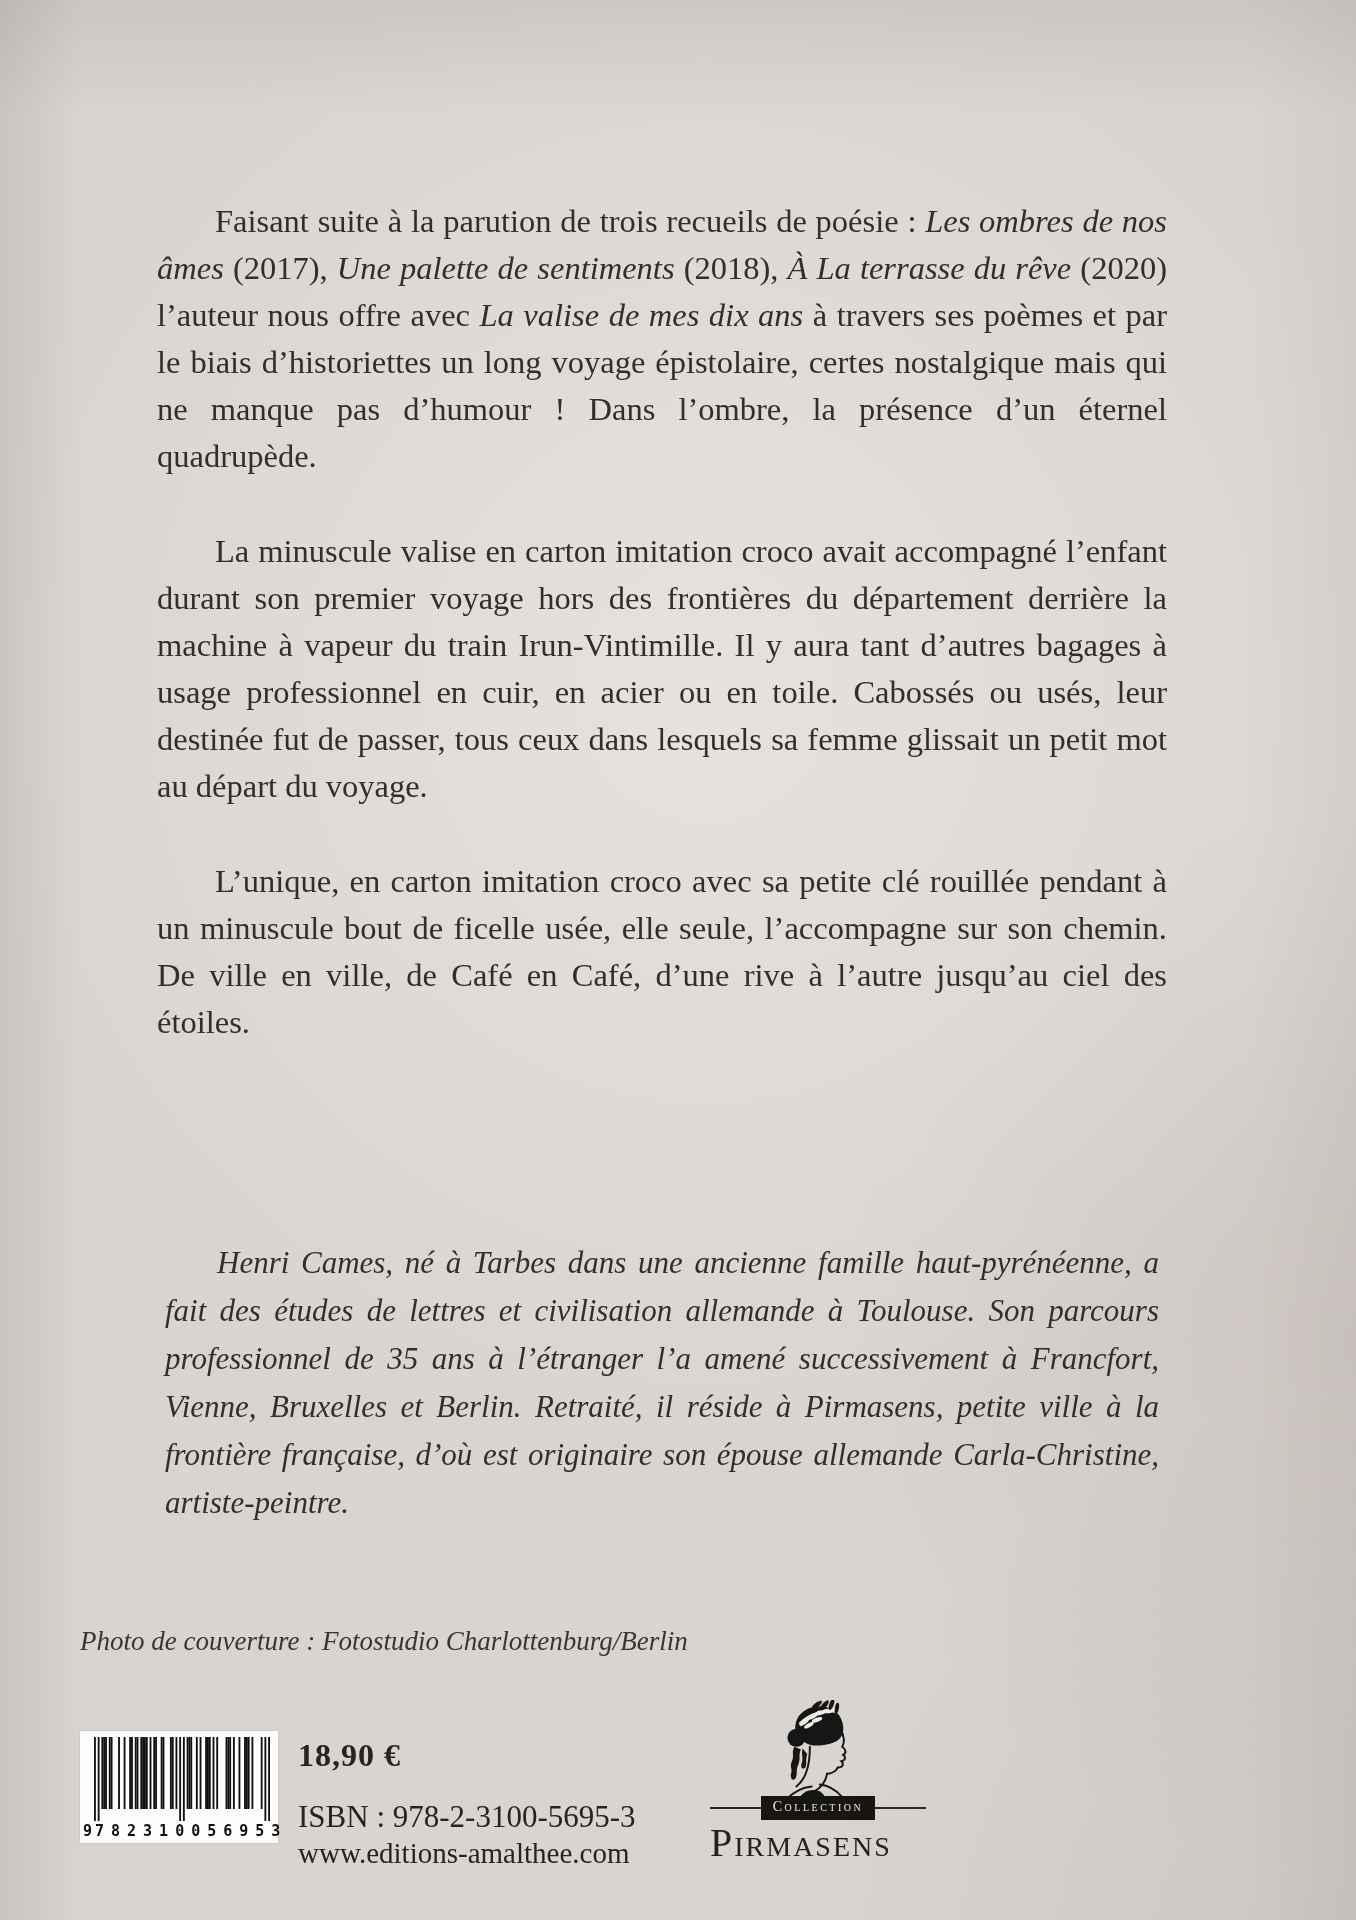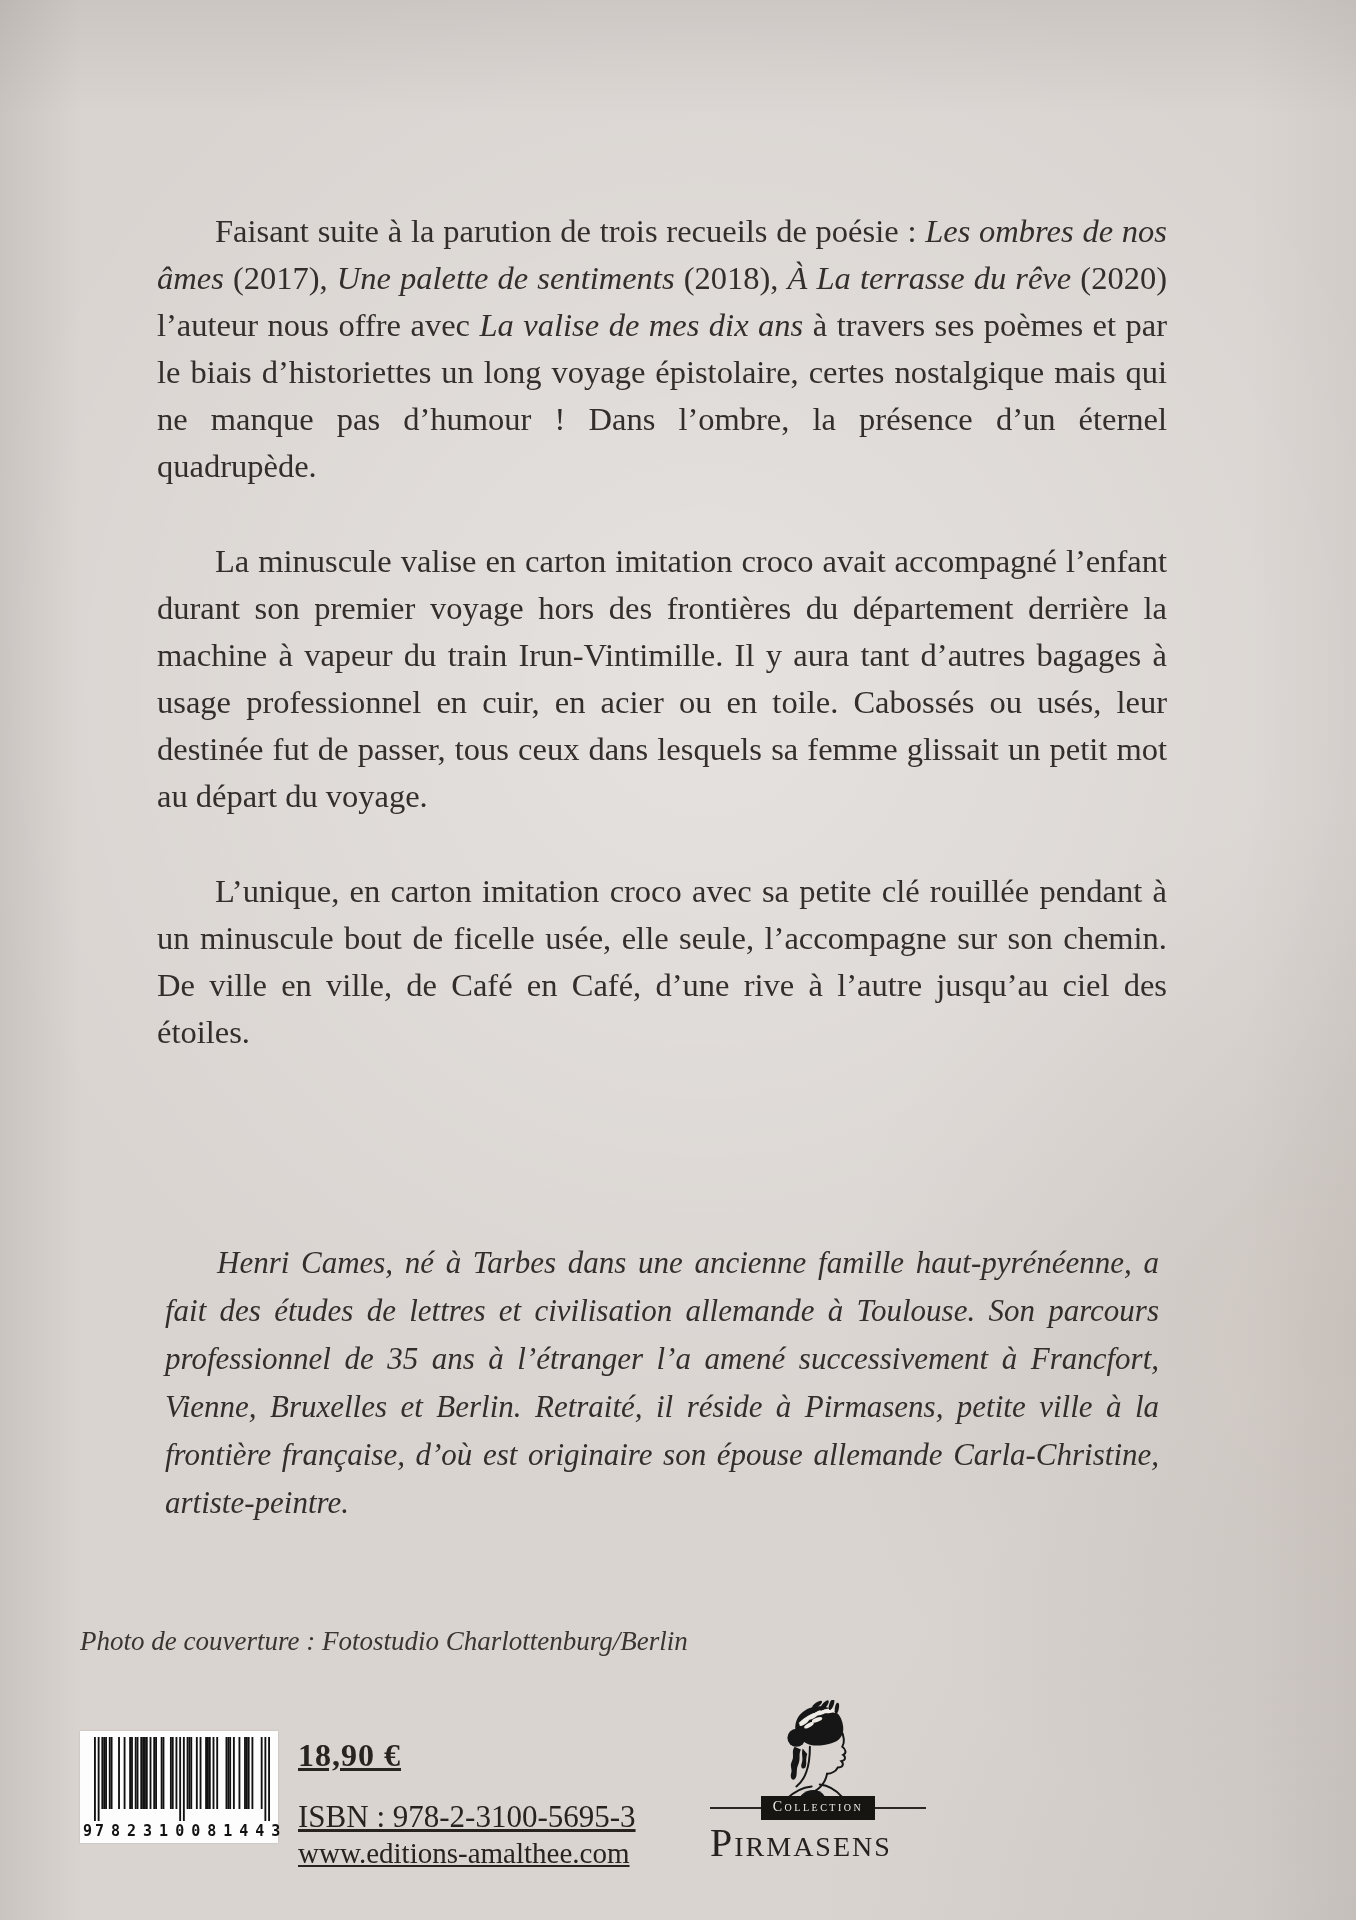--- a/index.html
+++ b/index.html
@@ -16,21 +16,21 @@
       radial-gradient(55% 40% at 100% 70%, rgba(104,80,70,0.10) 0%, rgba(104,80,70,0) 70%),
       radial-gradient(70% 50% at 102% 102%, rgba(80,66,60,0.10) 0%, rgba(80,66,60,0) 60%),
       linear-gradient(to right, rgba(64,55,50,0.10) 0%, rgba(64,55,50,0) 6%),
       linear-gradient(to bottom, rgba(64,55,50,0.09) 0%, rgba(64,55,50,0) 6%),
       linear-gradient(to left, rgba(64,55,50,0.05) 0%, rgba(64,55,50,0) 8%),
       #d9d4d0;
   }
   
   .synopsis{
     position:absolute;left:157px;top:198px;width:1010px;
-    font-size:32.5px;line-height:47px;text-align:justify;margin-top:10px;
+    font-size:32.5px;line-height:47px;text-align:justify;
   }
   .synopsis p{margin:0 0 48px 0;text-indent:58px;}
   .synopsis em{font-style:italic;}
   
   .bio{
     position:absolute;left:157px;top:1231px;width:1010px;
     font-style:italic;font-size:31px;line-height:48px;text-align:justify;
   }
   .bio p{margin:8px;text-indent:52px;}
   
@@ -44,21 +44,21 @@
     background:#fdfdfd;box-shadow:0 0 2px rgba(0,0,0,0.15);
   }
   .barcode svg{position:absolute;left:14px;top:6px;width:176px;height:84px;}
   .barcode svg rect{fill:#111;}
   .barcode-digits{
     position:absolute;left:0;right:4px;bottom:3px;display:flex;align-items:flex-end;
     font-family:"DejaVu Sans Mono", monospace;font-size:15px;font-weight:bold;color:#111;
   }
   .barcode-digits .d-first{width:15px;text-align:center;flex:none;}
   .barcode-digits .d-group{flex:1;text-align:center;letter-spacing:7px;}
-  .pub-info{position:absolute;left:298px;top:1736px;color:#27231f;text-decoration:underline;}
+  .pub-info{position:absolute;left:298px;top:1736px;color:#27231f;}
   .price{font-size:32px;font-weight:bold;letter-spacing:1px;line-height:38px;}
   .isbn{font-size:31px;line-height:37px;margin-top:24px;}
   .website{font-size:29px;line-height:36px;}
   
   .logo{position:absolute;left:710px;top:1700px;width:216px;text-align:left;color:#1d1b1a;}
   .logo .head{display:block;margin:0 auto -12px auto;}
   .banner-row{display:flex;align-items:center;position:relative;z-index:2;}
   .banner-row .rule{flex:1;height:2px;background:#2a2826;}
   .banner{
     background:#171512;color:#efece7;
@@ -135,21 +135,21 @@
         <rect x="164" y="0" width="2" height="72"></rect>
         <rect x="166" y="0" width="2" height="72"></rect>
         <rect x="170" y="0" width="2" height="72"></rect>
         <rect x="180" y="0" width="2" height="72"></rect>
         <rect x="184" y="0" width="2" height="84"></rect>
         <rect x="188" y="0" width="2" height="84"></rect>
       </svg>
     <div class="barcode-digits">
       <span class="d-first">9</span>
       <span class="d-group">782310</span>
-      <span class="d-group">081443</span>
+      <span class="d-group">056953</span>
     </div>
   </div>
 
   <div class="pub-info">
     <div class="price">18,90 €</div>
     <div class="isbn">ISBN : 978-2-3100-5695-3</div>
     <div class="website">www.editions-amalthee.com</div>
   </div>
 
   <div class="logo">

